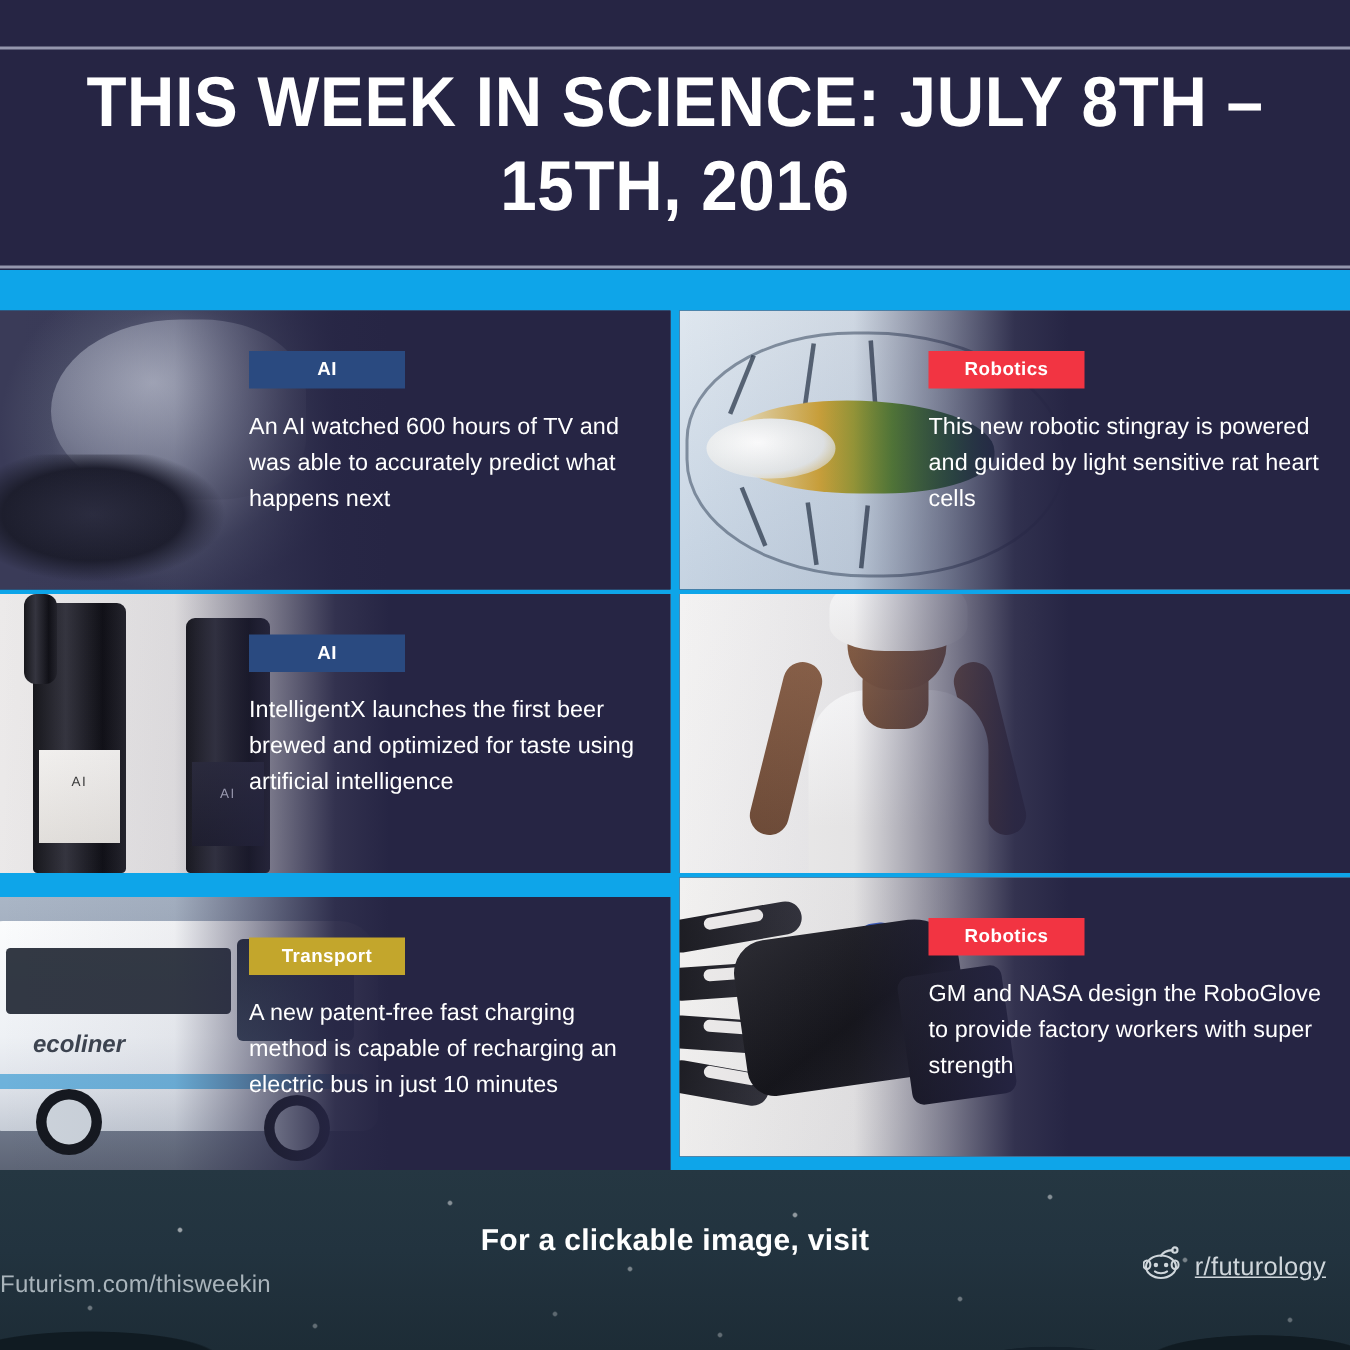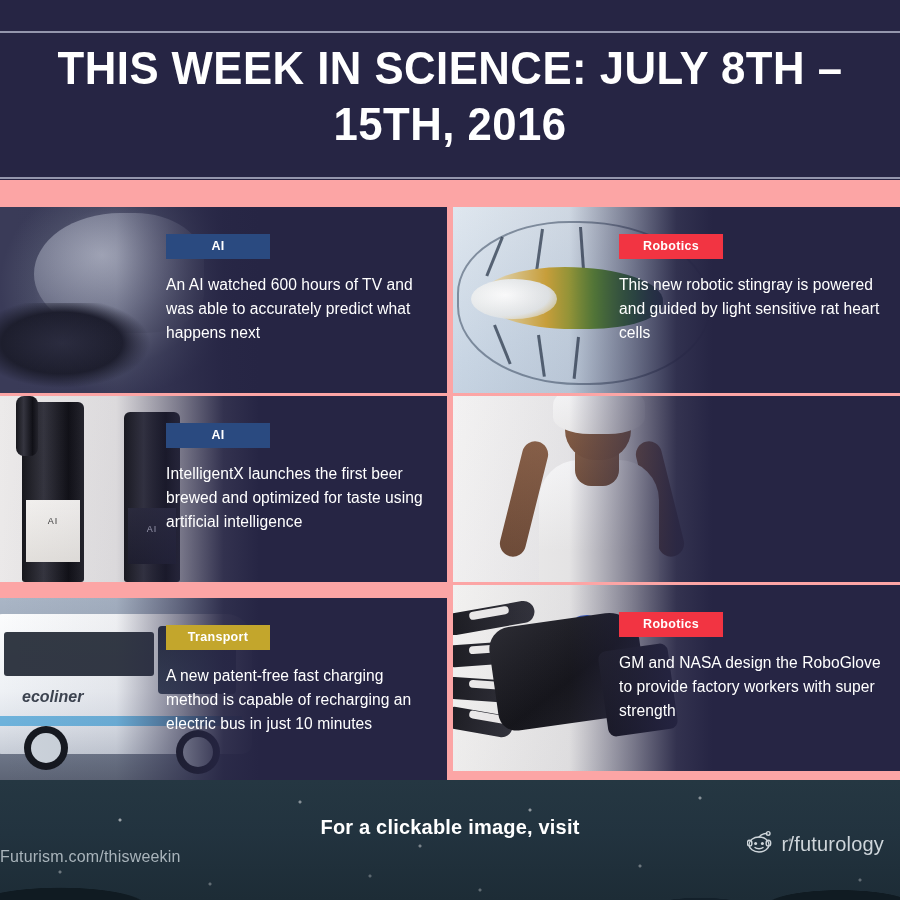--- a/index.html
+++ b/index.html
@@ -2,21 +2,21 @@
 <html><head>
 <meta charset="utf-8">
 <style>
   html,body{margin:0;padding:0;}
   body{
     width:900px;height:900px;overflow:hidden;
     background:#232340;
     font-family:"Liberation Sans", sans-serif;
     -webkit-font-smoothing:antialiased;
   }
-  .page{position:relative;width:900px;height:900px;background:#fca5a5;}
+  .page{position:relative;width:900px;height:900px;background:#0ea5e9;}
 
   
   .header{
     position:absolute;left:0;top:0;width:900px;height:180px;
     background:#262544;
   }
   .hdr-rule{position:absolute;left:0;width:900px;height:2px;background:#b9bcd0;opacity:.75;}
   .hdr-rule.top{top:31px;}
   .hdr-rule.bot{top:177px;}
   .hdr-title{
@@ -151,21 +151,21 @@
   }
   .footer .trees{position:absolute;left:0;bottom:0;width:900px;height:34px;
      background:radial-gradient(ellipse 140px 30px at 60px 40px,#101b22 60%,transparent 62%),
                 radial-gradient(ellipse 120px 26px at 840px 40px,#101b22 60%,transparent 62%),
                 radial-gradient(ellipse 90px 20px at 700px 44px,#13202a 60%,transparent 62%);}
   .f-main{position:absolute;left:0;top:36px;width:900px;text-align:center;
      color:#ffffff;font-size:20px;font-weight:bold;letter-spacing:.2px;}
   .f-sub{position:absolute;left:0;top:68px;width:900px;text-align:left;
      color:#a9b4bb;font-size:16px;letter-spacing:.2px;}
   .f-reddit{position:absolute;right:16px;top:50px;display:flex;align-items:center;gap:9px;}
-  .f-reddit .rtxt{color:#cfd6db;font-size:20px;letter-spacing:.2px;}
+  .f-reddit .rtxt{color:#cfd6db;font-size:17px;letter-spacing:.2px;text-decoration:underline;}
 </style>
 </head>
 <body>
 
 <div class="page">
 
   <div class="header">
     <div class="hdr-rule top"></div>
     <div class="hdr-title">THIS WEEK IN SCIENCE: JULY 8TH – 15TH, 2016</div>
     <div class="hdr-rule bot"></div>

